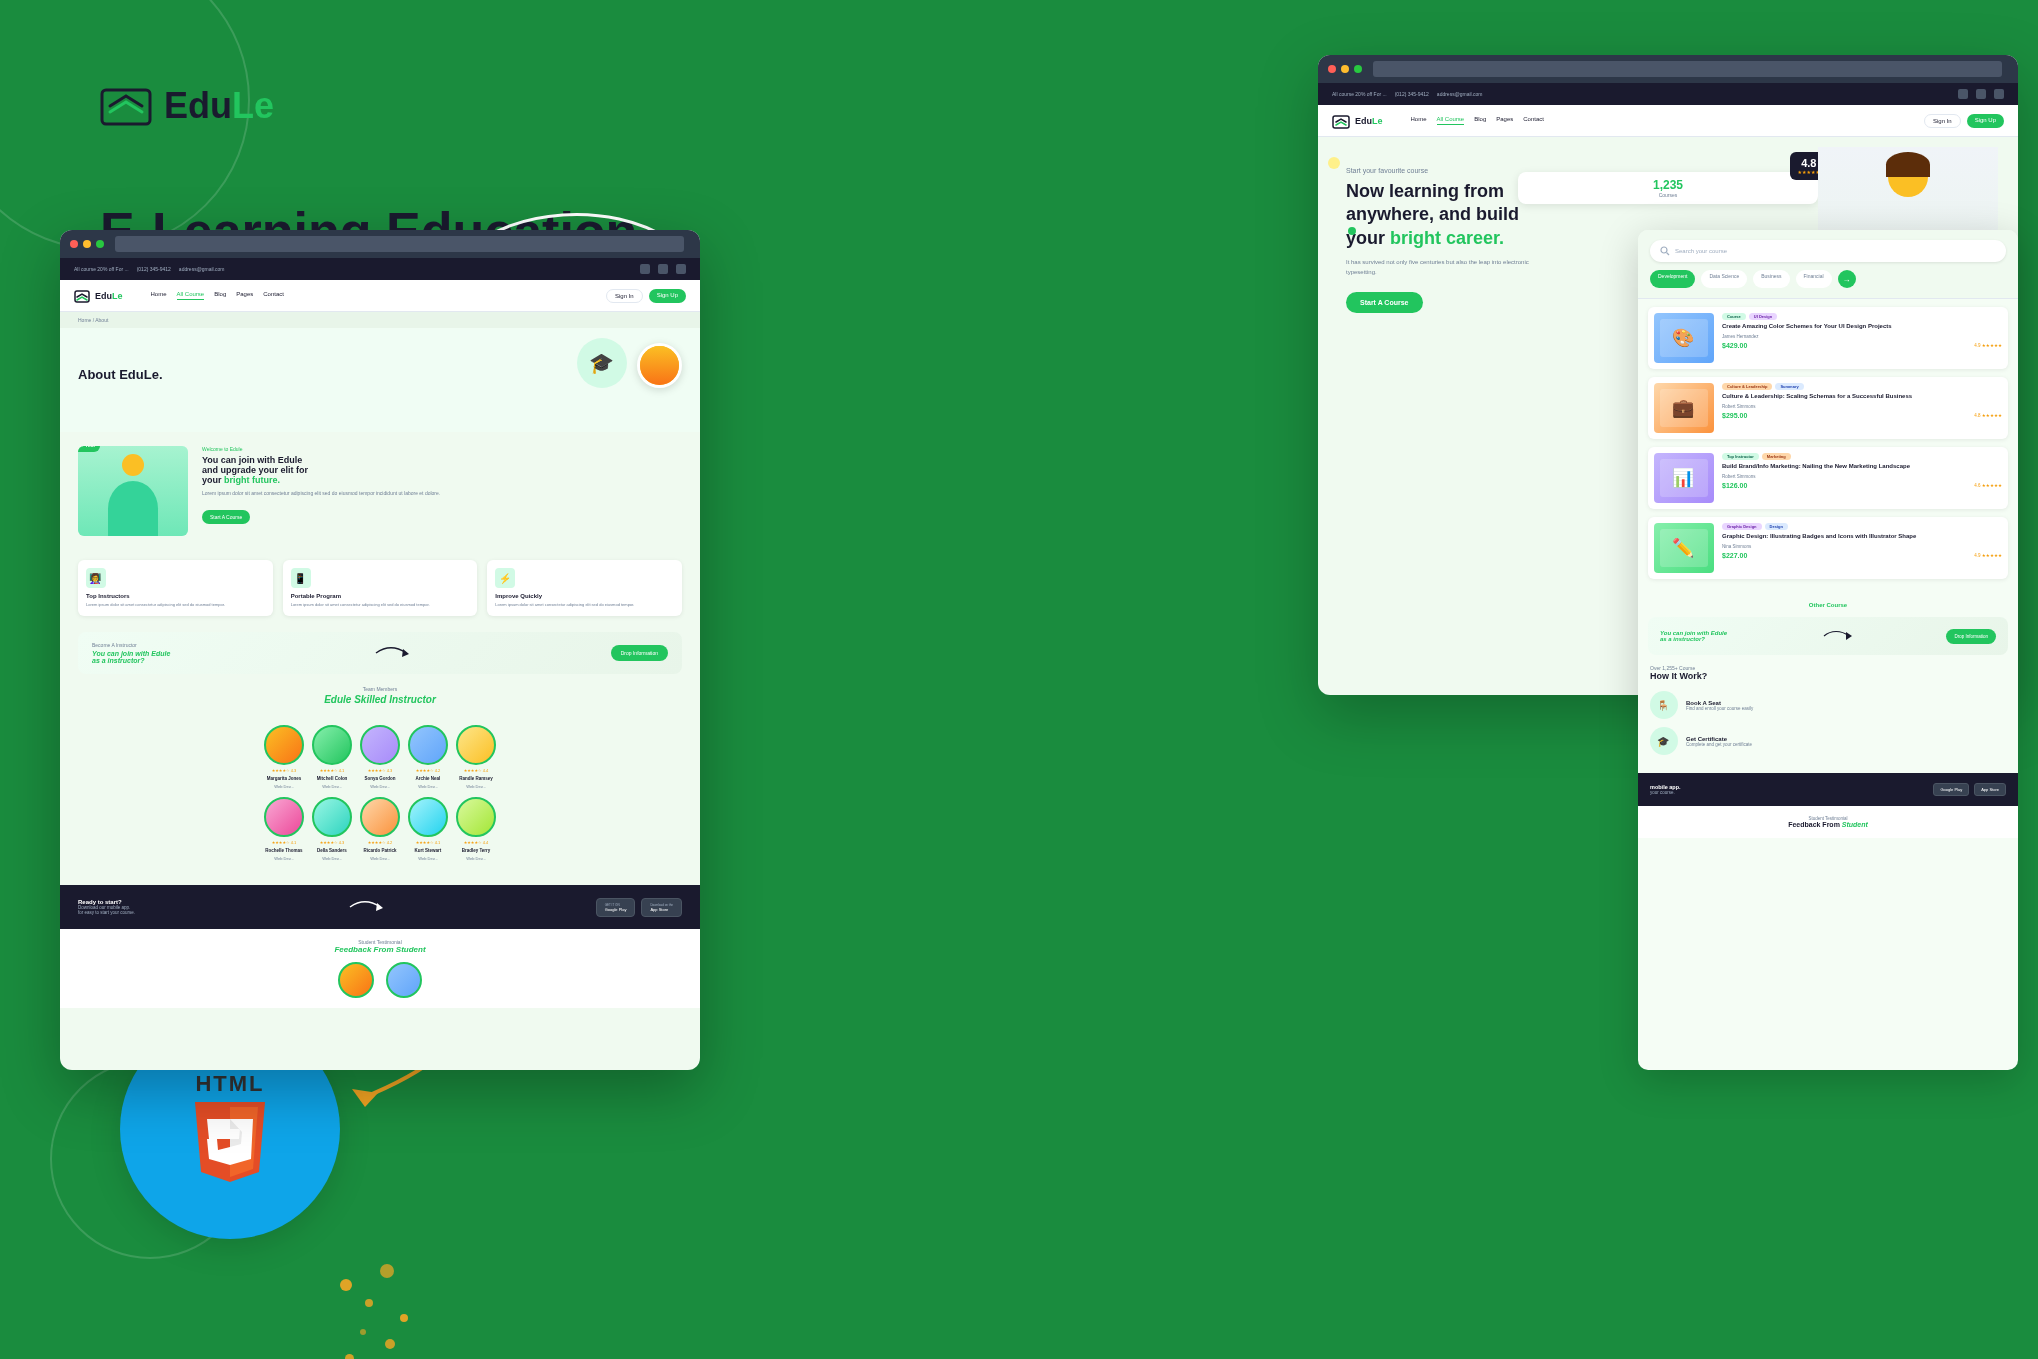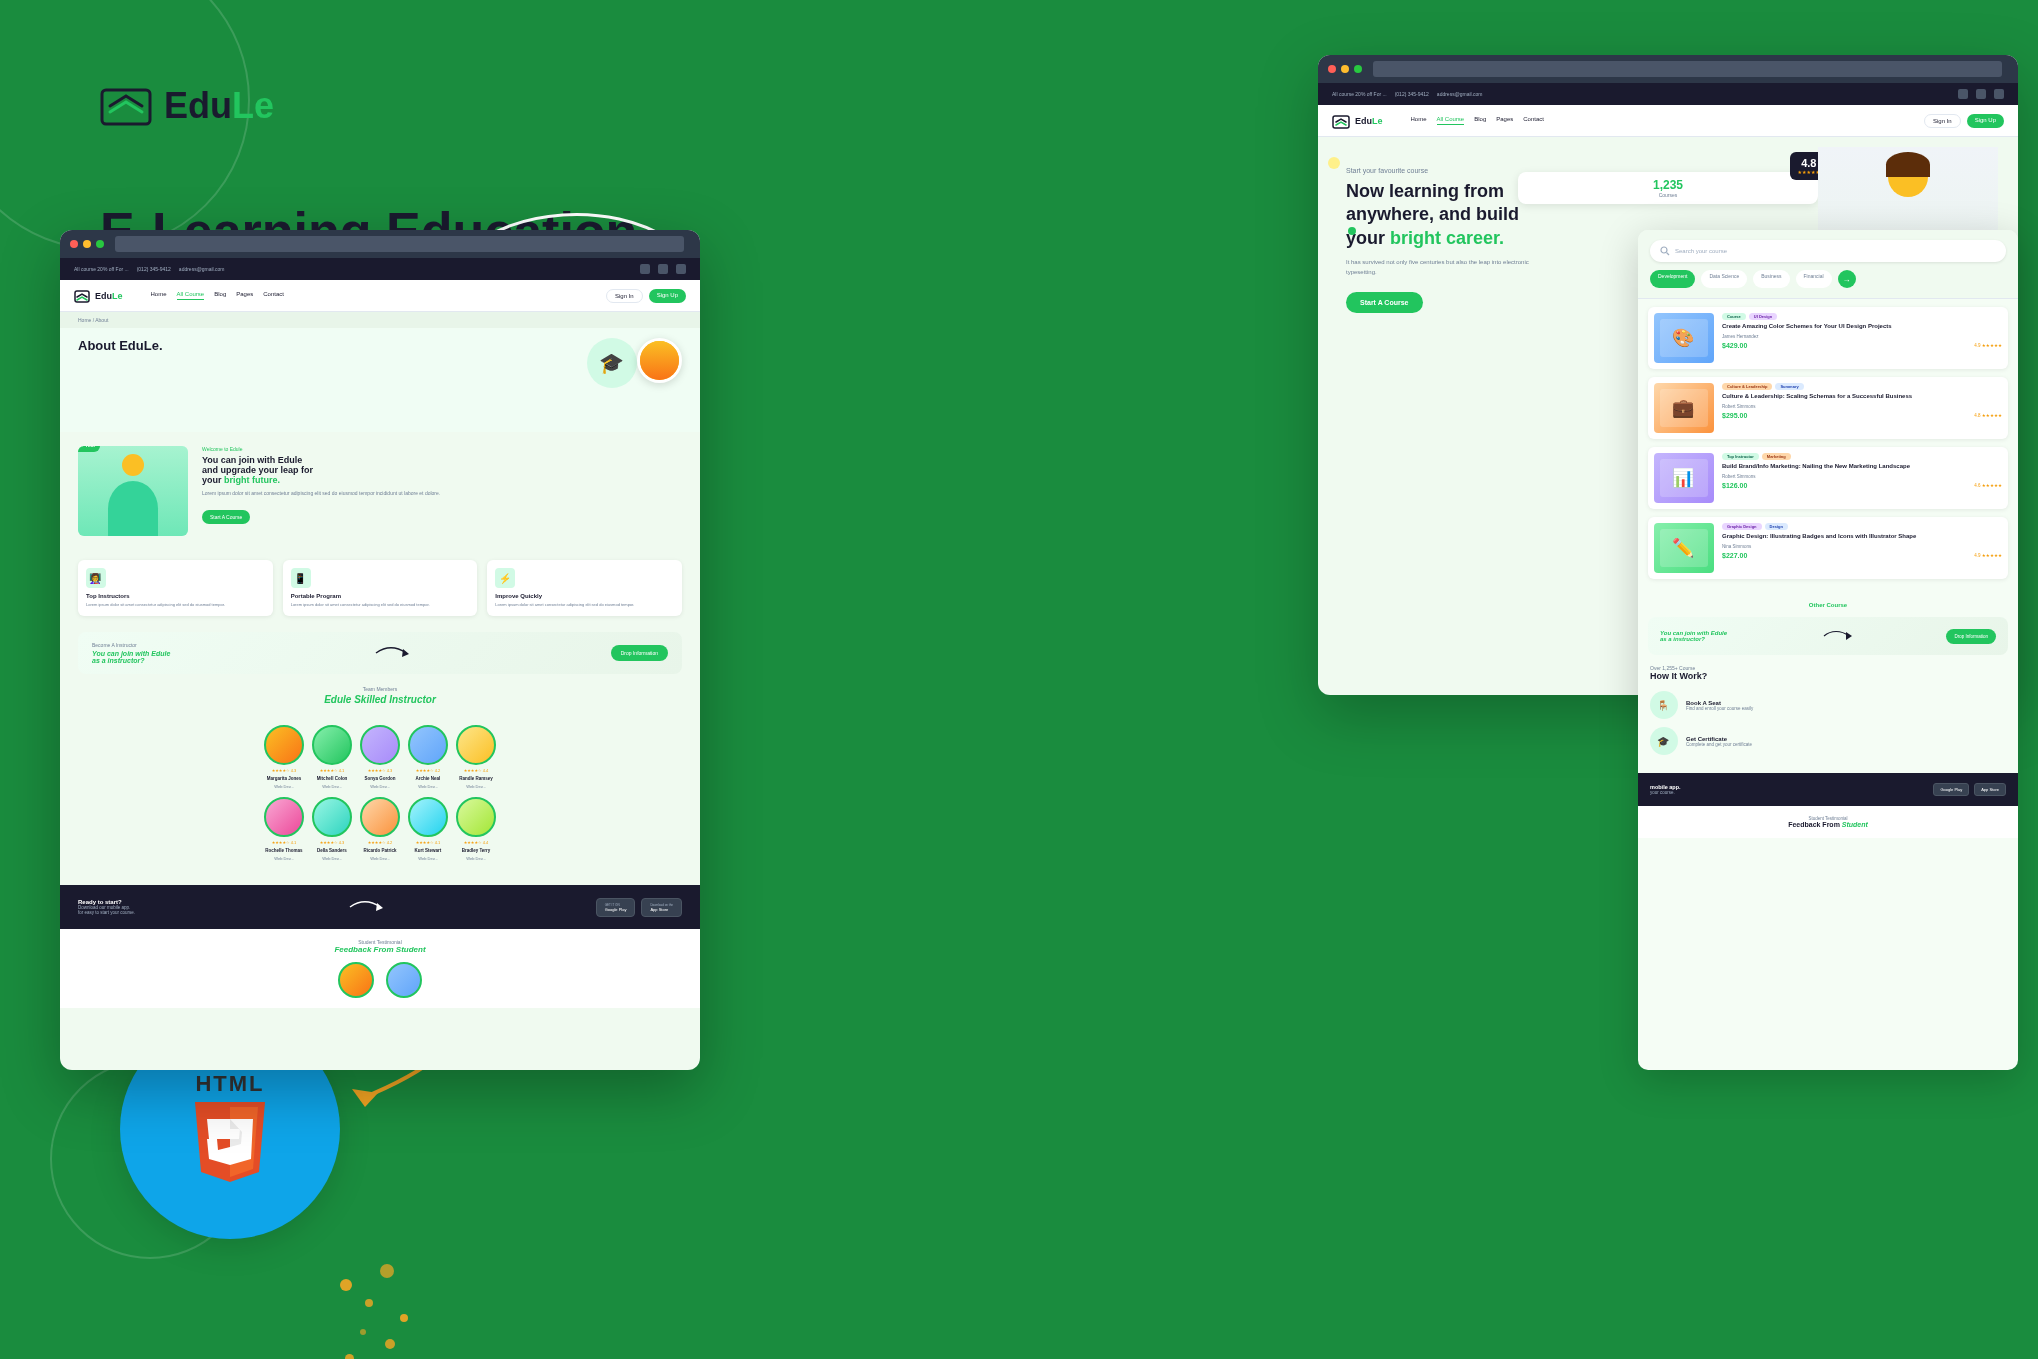--- a/index.html
+++ b/index.html
@@ -1054,21 +1054,21 @@
     </div>
     <div class="nav-btns">
       <span class="nav-signin">Sign In</span>
       <span class="nav-signup">Sign Up</span>
     </div>
   </div>
 
   <div class="front-hero">
     <div class="breadcrumb-bar" style="margin:-16px -18px 10px;padding:5px 18px;">Home / About</div>
 
-    <div style="display:flex;align-items:flex-start;margin-top:8px;">
+    <div style="display:flex;align-items:flex-end;gap:10px;margin-top:8px;">
       <div>
         <div class="front-hero-title">
           <span>About EduLe.</span>
         </div>
       </div>
 
       <div style="margin-left:auto;width:50px;height:50px;background:#d1fae5;border-radius:50%;display:flex;align-items:center;justify-content:center;">
         <span style="font-size:20px;">🎓</span>
       </div>
 
@@ -1086,21 +1086,21 @@
           <div class="about-person-head"></div>
           <div class="about-person-body"></div>
         </div>
         <div class="year-badge">28+ Year</div>
       </div>
 
       <div class="about-text-box">
         <div style="font-size:5px;color:#22c55e;margin-bottom:3px;">Welcome to Edule</div>
         <div class="about-text-title">
           <span>You can join with Edule</span><br>
-          <span>and upgrade your leap for</span><br>
+          <span>and upgrade your elit for</span><br>
           <span>your </span><span class="about-text-hl">bright future.</span>
         </div>
         <div class="about-text-desc">Lorem ipsum dolor sit amet consectetur adipiscing elit sed do eiusmod tempor incididunt ut labore et dolore.</div>
         <div class="about-cta">Start A Course</div>
       </div>
     </div>
   </div>
 
   <div class="features-section">
     <div class="feature-item">

